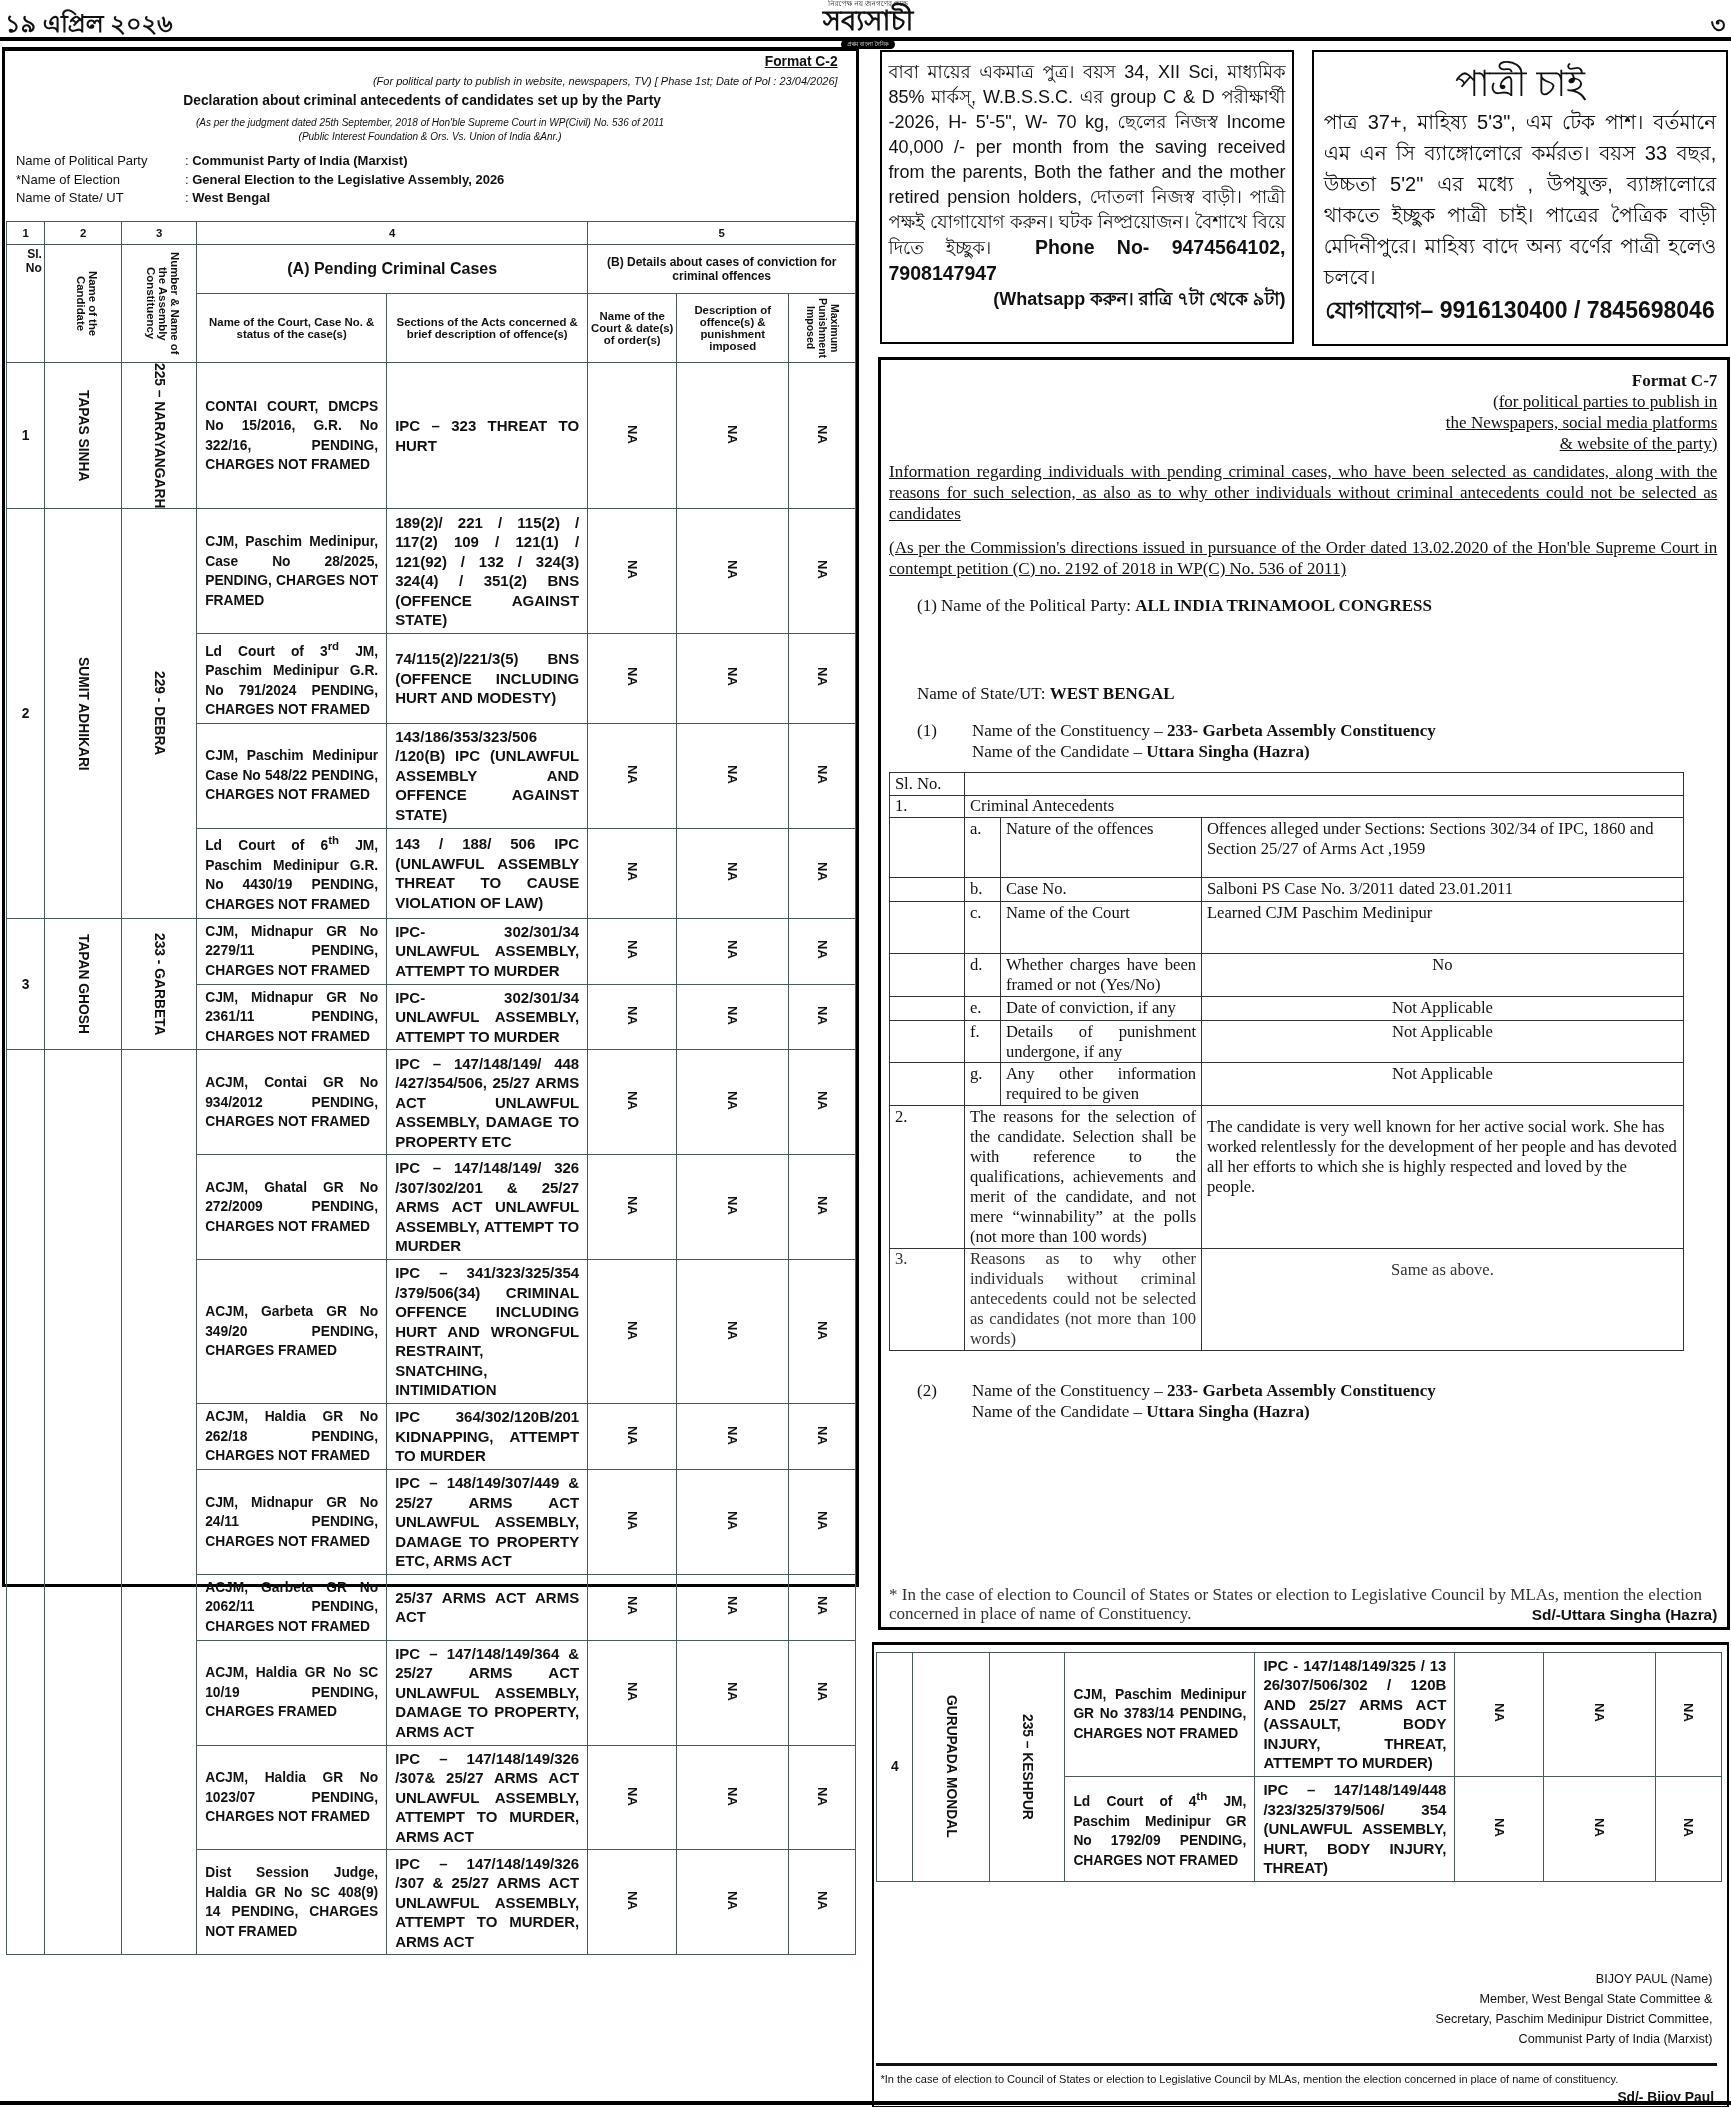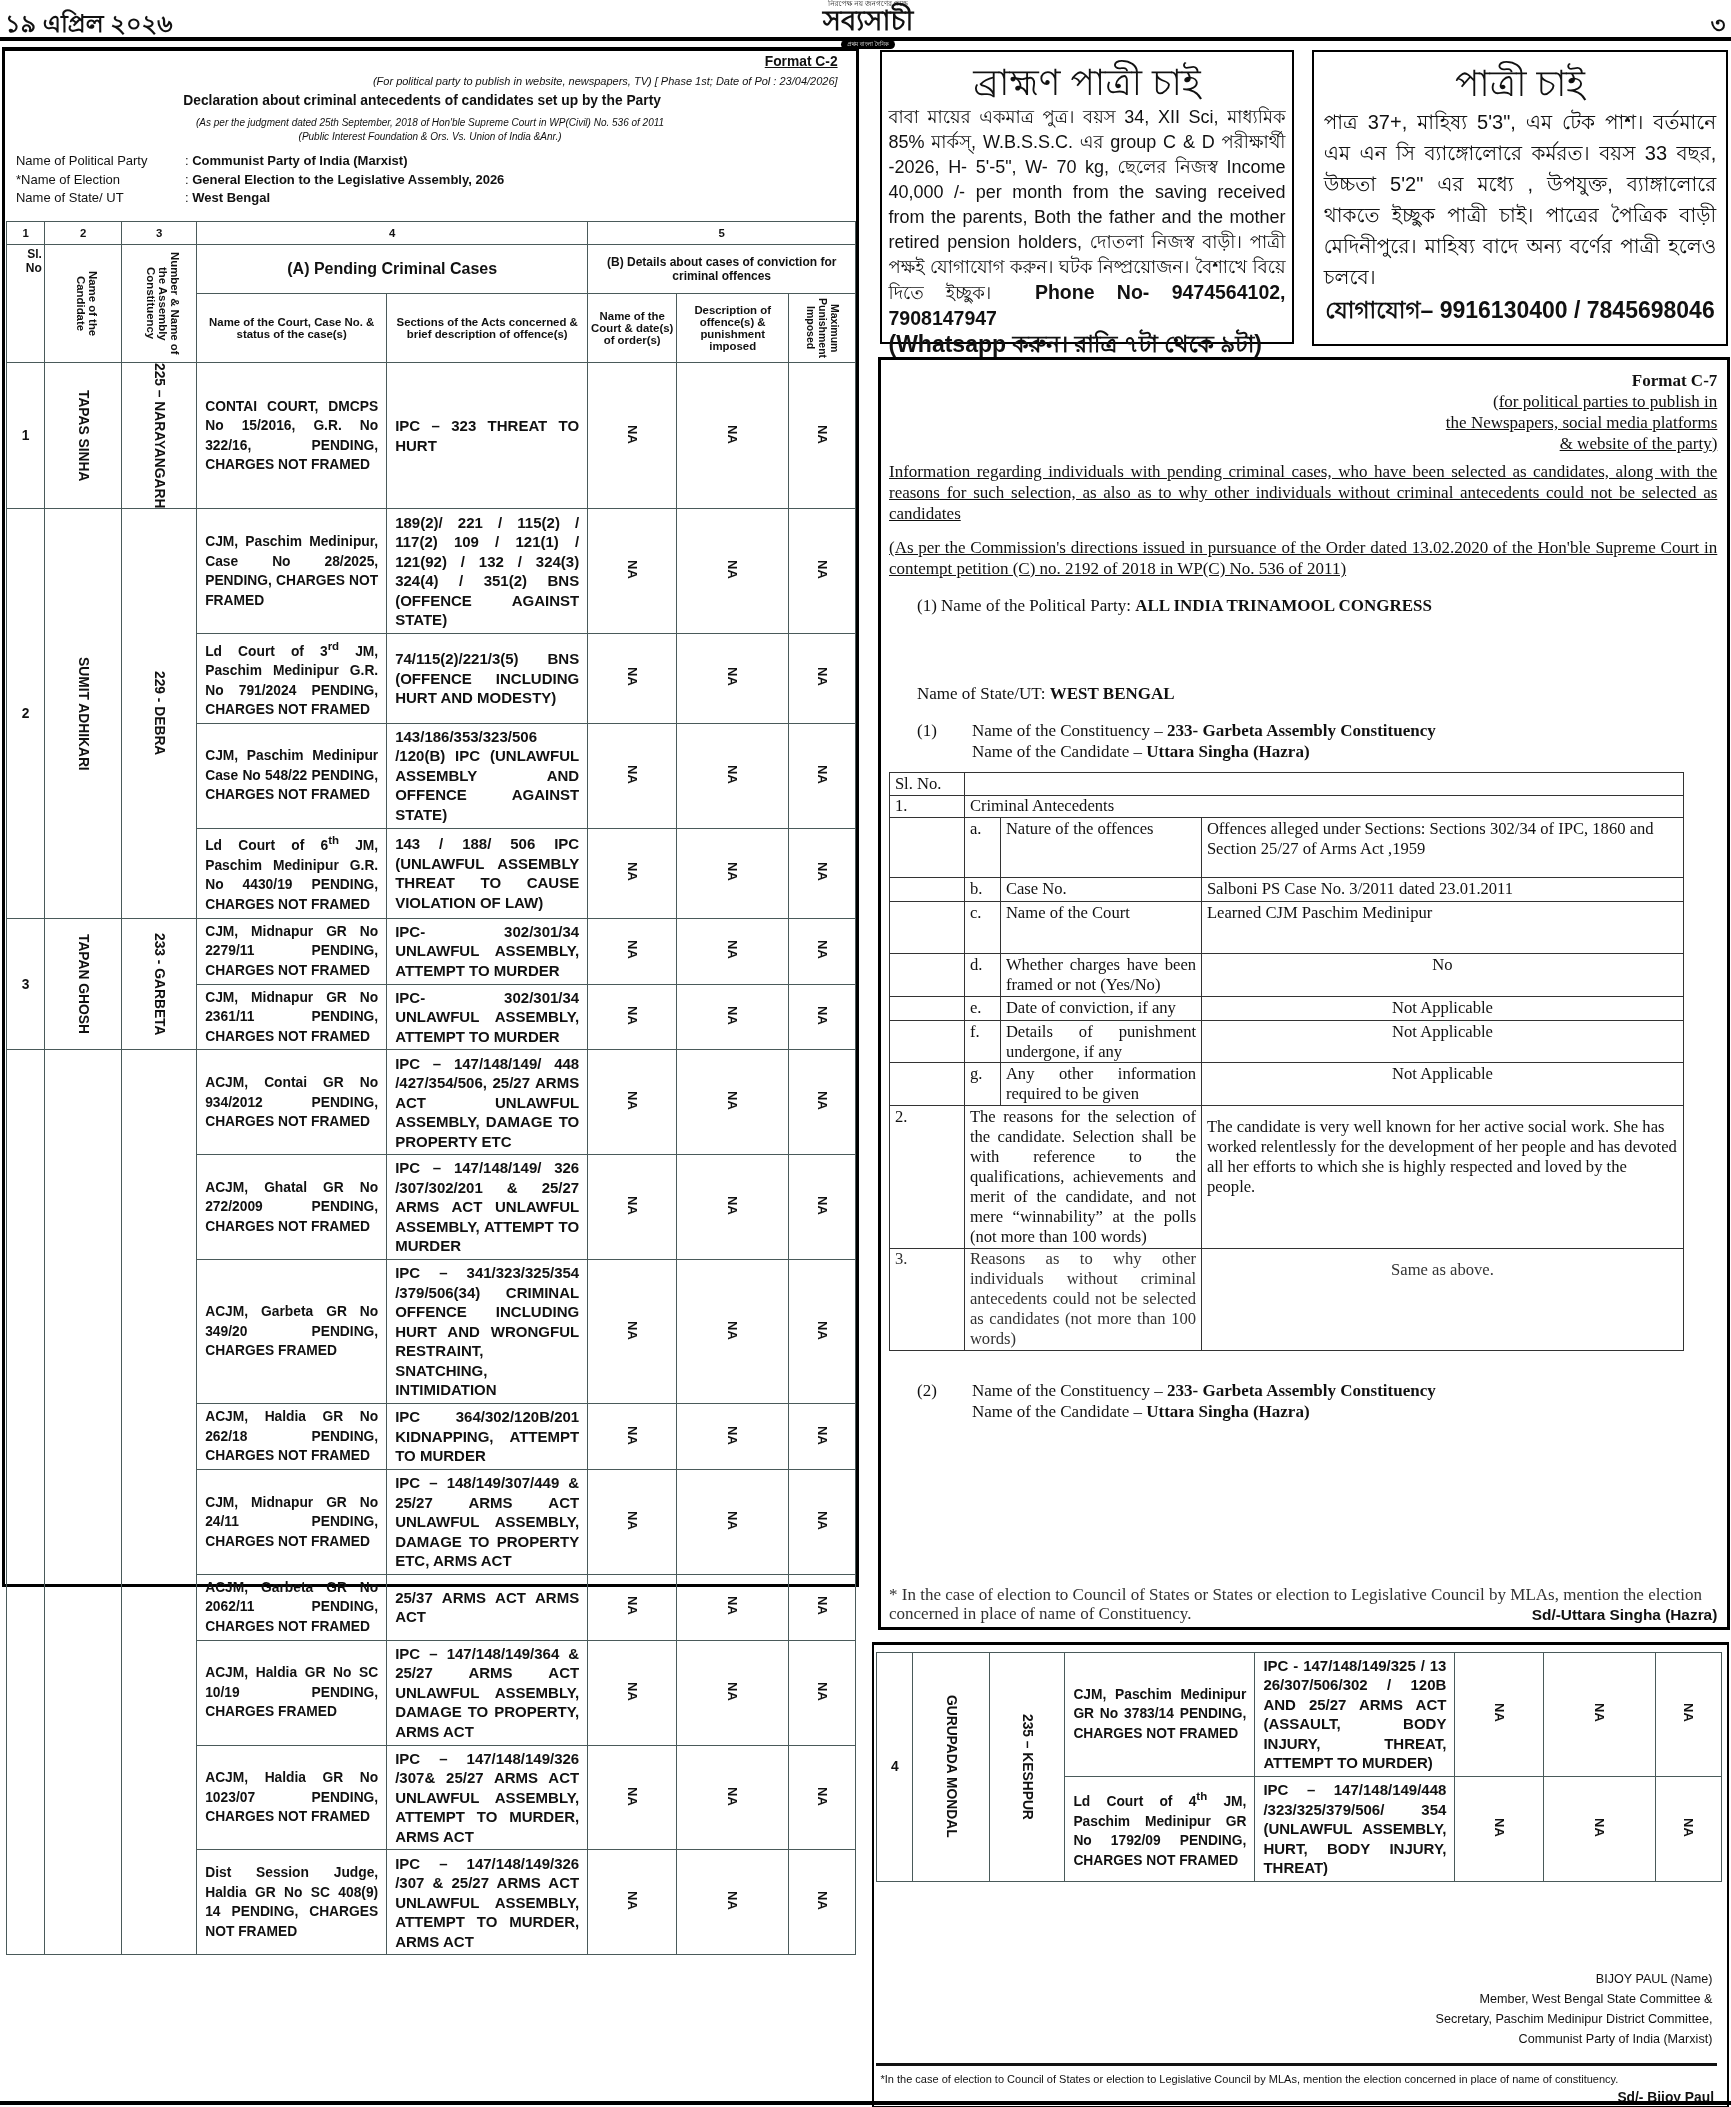--- a/index.html
+++ b/index.html
@@ -33,21 +33,21 @@
 .sect{padding:3.2px 8px;font-weight:bold;text-align:justify;line-height:19.5px;font-size:15px}
 .na{text-align:center}
 .na span{writing-mode:vertical-rl;font-weight:bold;font-size:13px}
 .slno{text-align:center;font-weight:bold}
 
 
 .ad1{position:absolute;left:880px;top:50px;width:414px;height:294px;border:2.4px solid #000;padding:8px 6.5px;font-size:18px;line-height:25px}
 .ad1 .ad-title{font-size:36px;text-align:center;line-height:45px}
 .ad1 .ad-body{text-align:justify}
 .ad1 .ad-phone{font-weight:bold;font-size:19.5px}
-.ad1 .ad-wa{text-align:left;font-weight:bold;font-size:23px}
+.ad1 .ad-wa{text-align:right;font-weight:bold;font-size:18px}
 .ad2{position:absolute;left:1312px;top:50px;width:416px;height:296px;border:2.4px solid #000;padding:8px 9.7px;font-size:20px;line-height:31px}
 .ad2 .ad-title{font-size:36px;text-align:center;line-height:47px}
 .ad2 .ad-body{text-align:justify}
 .ad2 .ad-contact{font-weight:bold;font-size:23px;text-align:center;margin-top:1.6px}
 
 
 .c7{position:absolute;left:878px;top:357px;width:852px;height:1273px;border:3.2px solid #000;font-family:"Liberation Serif",serif;font-size:17px}
 .c7-fmt{position:absolute;right:9.7px;top:9.7px;text-align:right;line-height:21px;font-size:17px}
 .c7-fmt .b{font-weight:bold}
 .c7-fmt .u{text-decoration:underline}
@@ -290,21 +290,20 @@
           <td class="sect">IPC – 147/148/149/326 /307 &amp; 25/27 ARMS ACT UNLAWFUL ASSEMBLY, ATTEMPT TO MURDER, ARMS ACT</td>
           <td class="na"><span>NA</span></td>
           <td class="na"><span>NA</span></td>
           <td class="na"><span>NA</span></td>
         </tr>
       </tbody>
   </table>
 </div>
 
 <div class="ad1">
-  <div class="ad-title">ব্রাহ্মণ পাত্রী চাই</div>
   <div class="ad-body"><span>বাবা মায়ের একমাত্র পুত্র। বয়স 34, XII Sci,  মাধ্যমিক 85% মার্কস্, W.B.S.S.C. এর group C &amp; D পরীক্ষার্থী -2026, H- 5'-5",  W- 70 kg, ছেলের নিজস্ব Income 40,000 /- per month from the saving received from the parents, Both the father and the mother retired pension holders,  দোতলা নিজস্ব বাড়ী। পাত্রী পক্ষই যোগাযোগ করুন। ঘটক নিষ্প্রয়োজন। বৈশাখে বিয়ে দিতে ইচ্ছুক।</span>&nbsp;&nbsp;<span class="ad-phone">Phone No- 9474564102, 7908147947</span></div>
   <div class="ad-wa">(Whatsapp করুন। রাত্রি ৭টা থেকে ৯টা)</div>
 </div>
 
 <div class="ad2">
   <div class="ad-title">পাত্রী চাই</div>
   <div class="ad-body">পাত্র 37+, মাহিষ্য 5'3", এম টেক পাশ। বর্তমানে এম এন সি ব্যাঙ্গোলোরে কর্মরত। বয়স 33 বছর, উচ্চতা  5'2" এর মধ্যে , উপযুক্ত, ব্যাঙ্গালোরে থাকতে ইচ্ছুক পাত্রী চাই। পাত্রের পৈত্রিক বাড়ী মেদিনীপুরে। মাহিষ্য বাদে অন্য বর্ণের পাত্রী হলেও চলবে।</div>
   <div class="ad-contact">যোগাযোগ– 9916130400  / 7845698046</div>
 </div>
 

